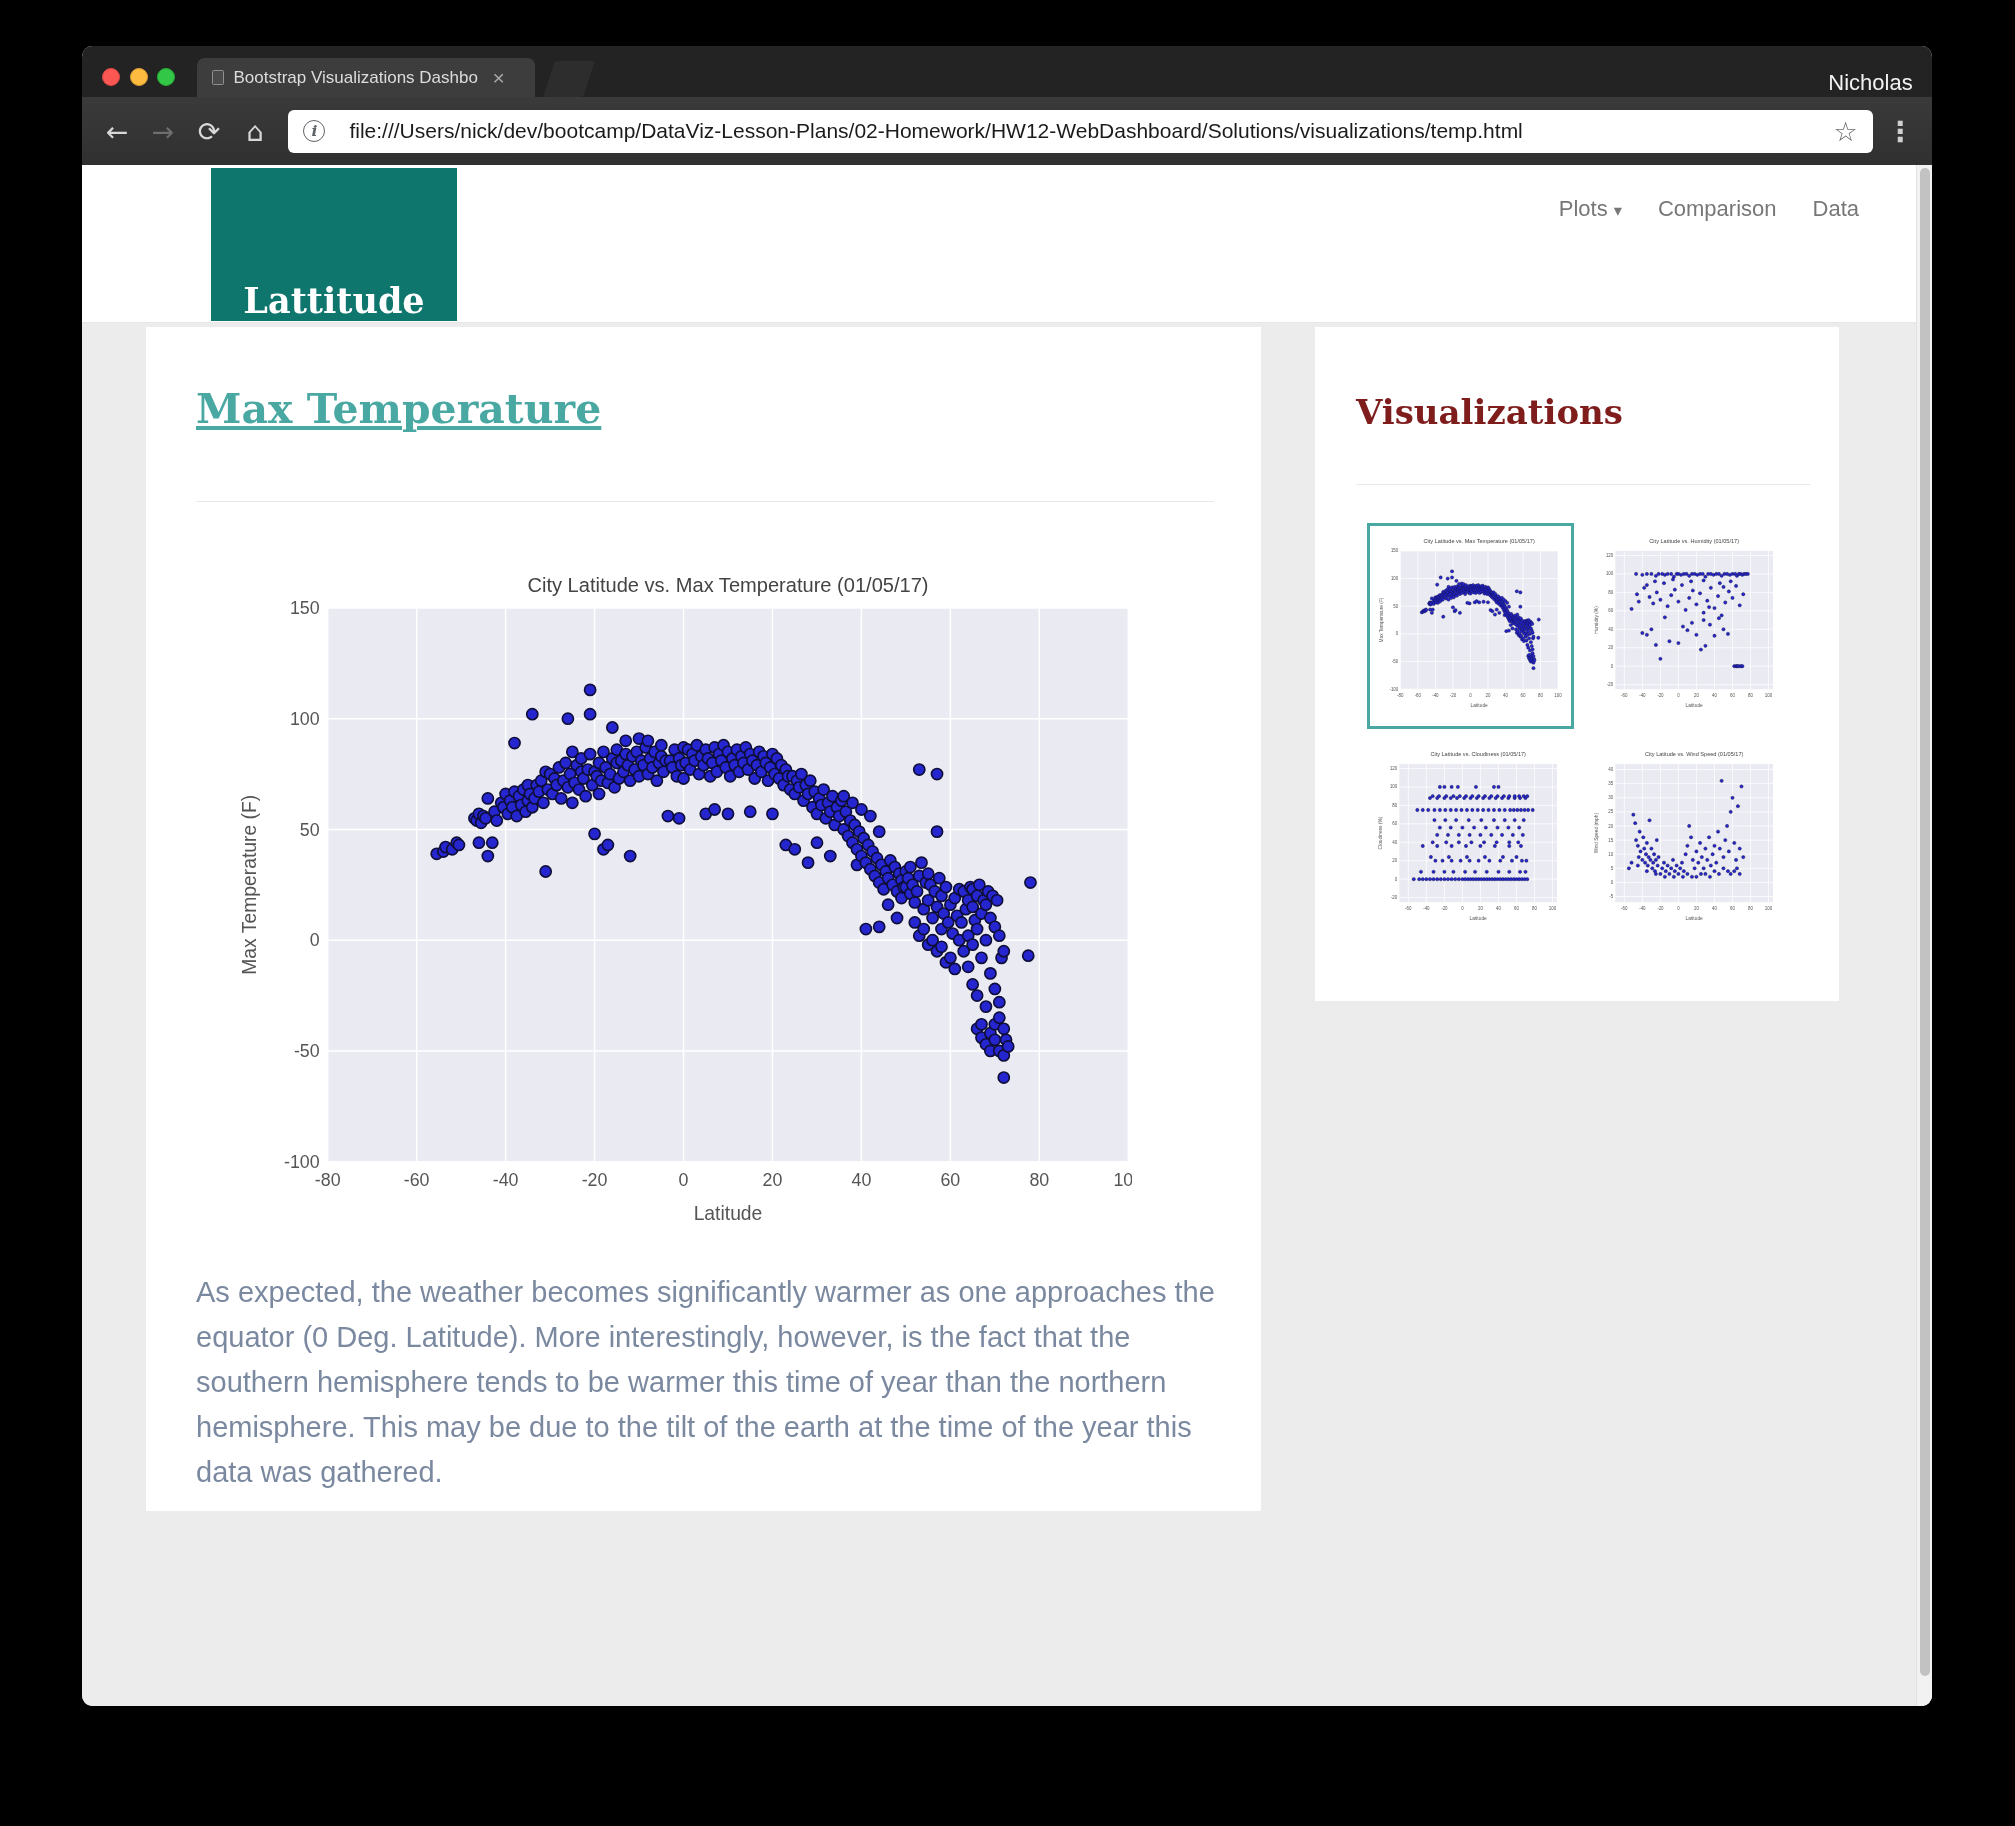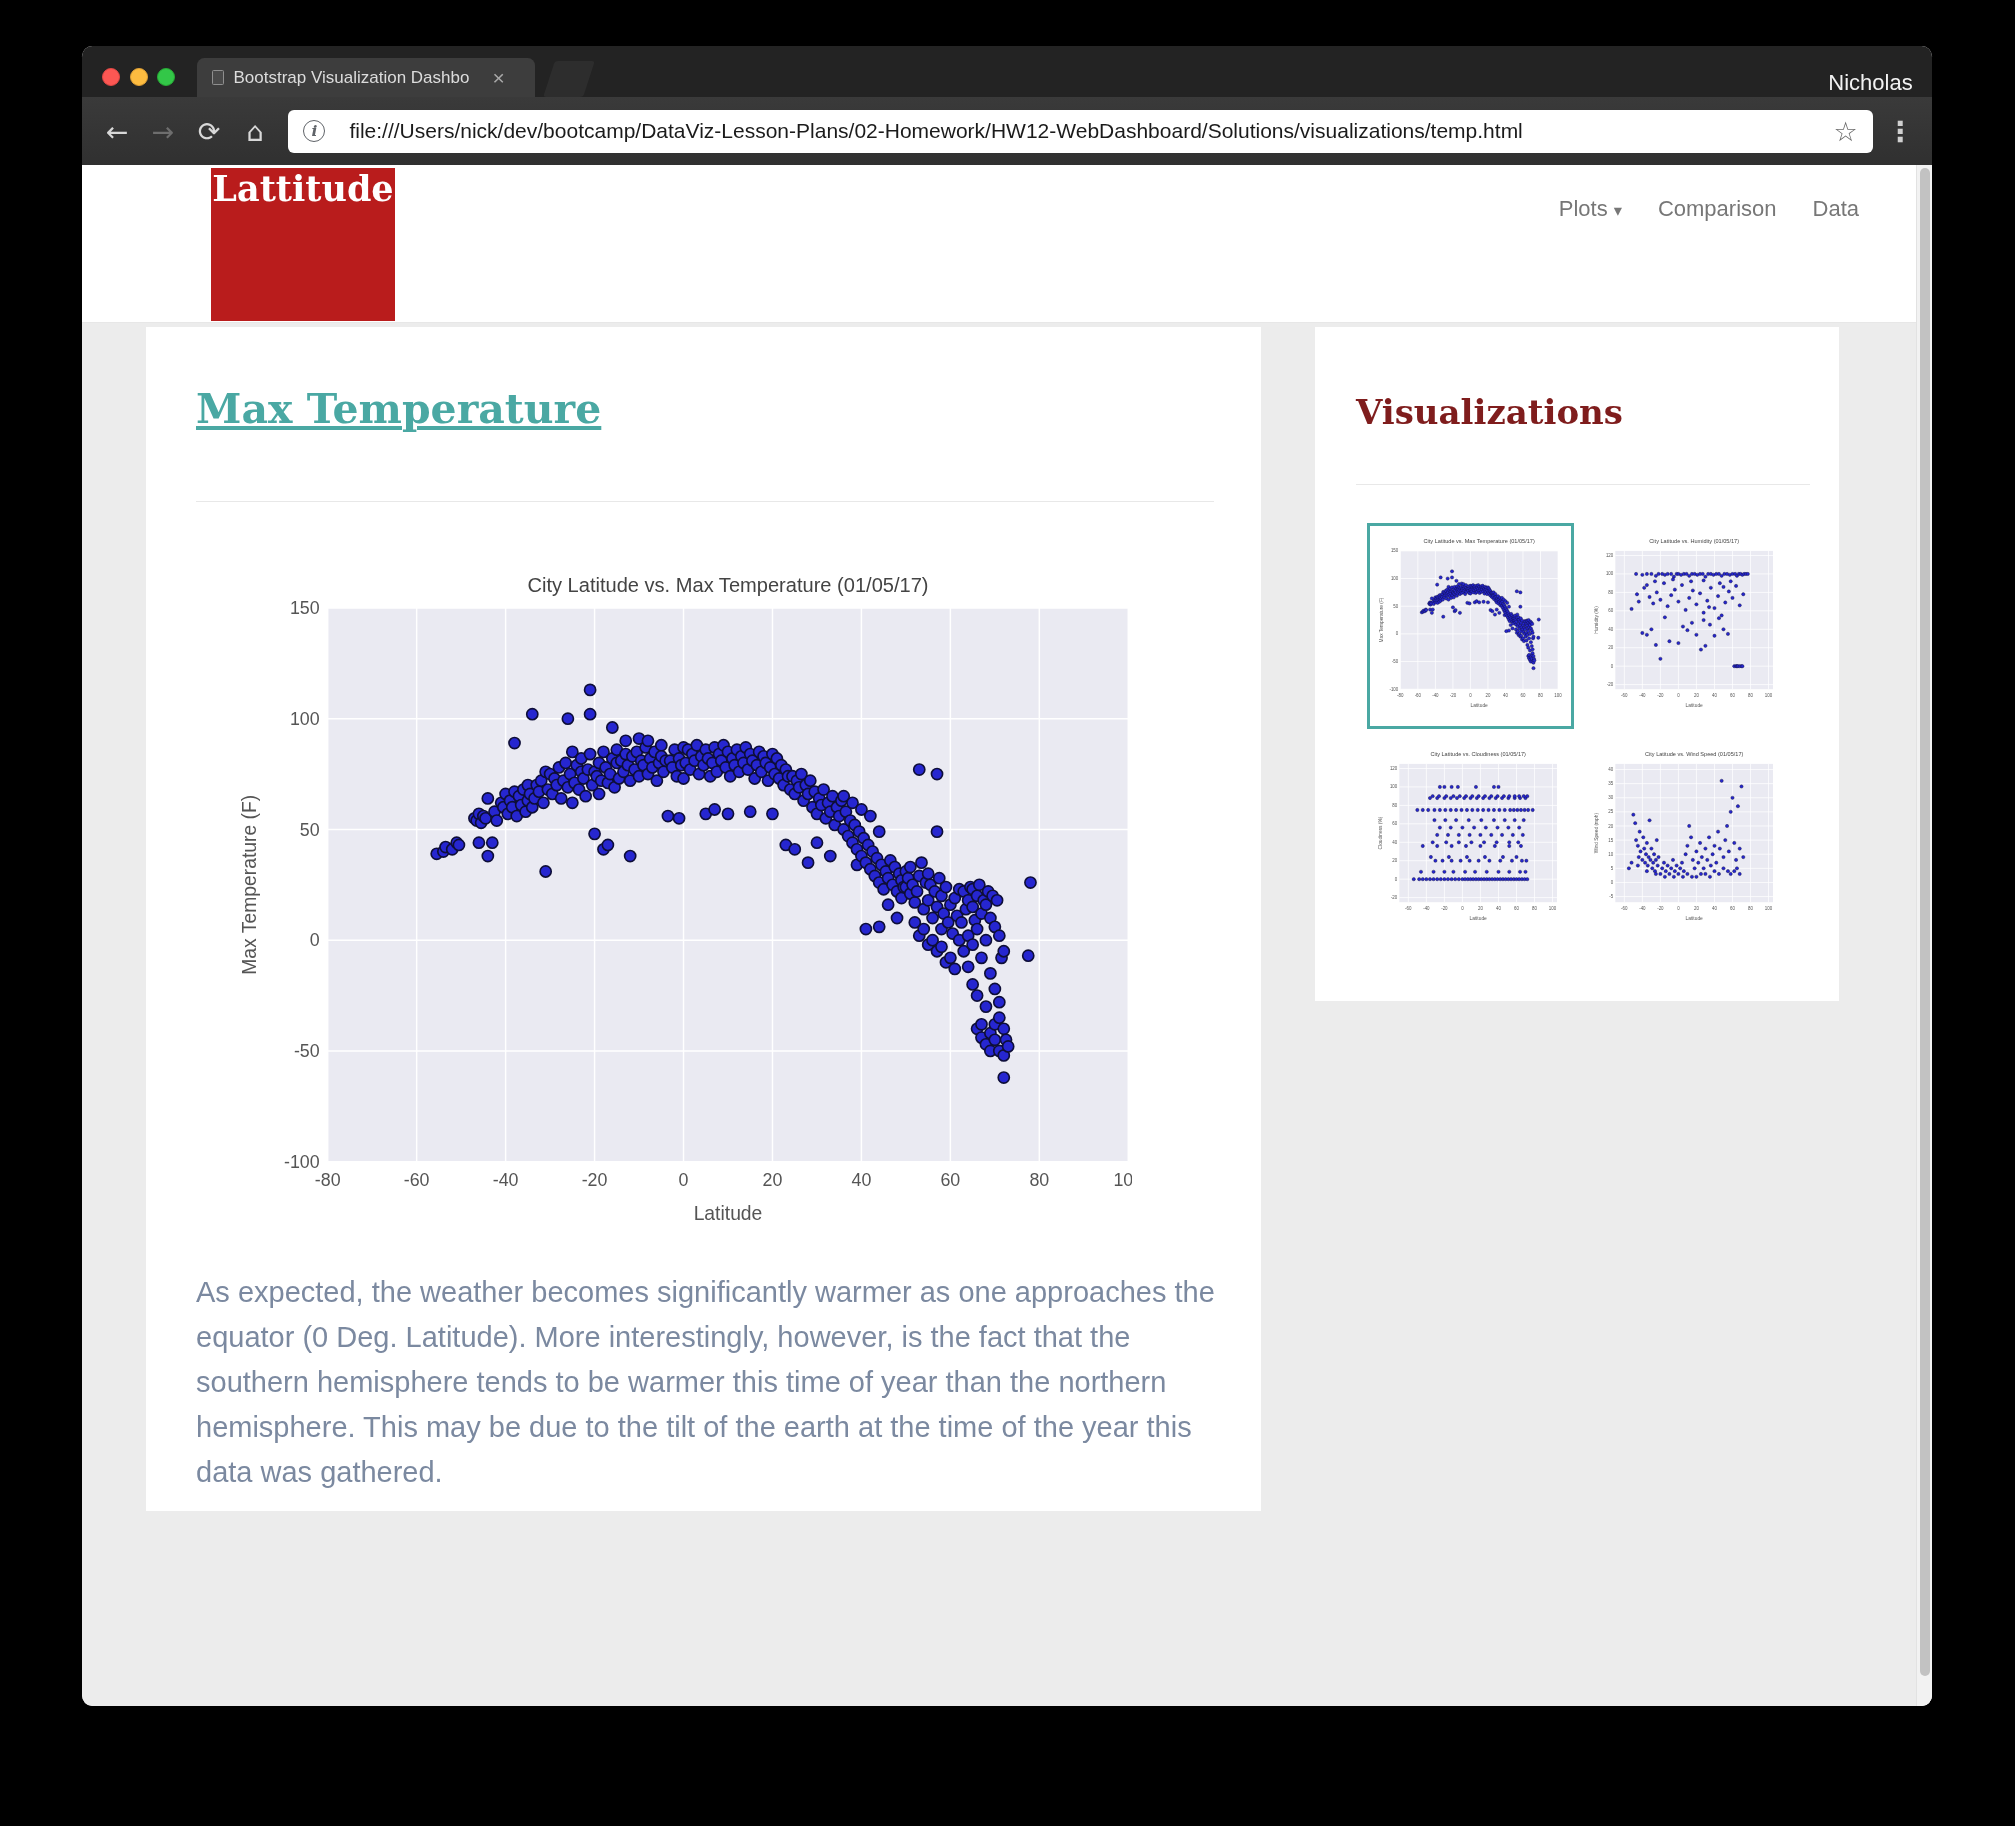--- a/index.html
+++ b/index.html
@@ -39,22 +39,22 @@
               font-family:"DejaVu Serif", serif; font-style:italic; }
   .url-text { color:#1b1b1b; font-size:21px; margin-left:24px; white-space:nowrap; overflow:hidden;
               flex:1; min-width:0; }
   .star-ico { color:#6b6b6b; font-size:27px; flex:none; font-family:"DejaVu Sans", sans-serif; }
   .dots-ico { color:#d0d0d0; font-size:28px; margin-right:18px; flex:none; font-weight:bold;
               letter-spacing:0; font-family:"DejaVu Sans", sans-serif; }
 
   
   .site-navbar { position:absolute; left:0; top:119px; width:100%; height:158px; background:#fff;
                  border-bottom:1.5px solid #e7e7e7; }
-  .brand { position:absolute; left:129px; top:3px; width:184px; height:153px; background:#b91c1c;
-           display:flex; align-items:flex-start; justify-content:center; }
+  .brand { position:absolute; left:129px; top:3px; width:246px; height:153px; background:#0f766e;
+           display:flex; align-items:flex-end; justify-content:center; }
   .brand span { color:#fff; font-family:"DejaVu Serif", serif; font-weight:bold; font-size:35px; }
   .nav-links { position:absolute; right:73px; top:31px; display:flex; }
   .nav-link { color:#777; font-size:22px; margin-left:36px; white-space:nowrap; }
   .nav-link .caret { font-size:16.4px; color:#777; margin-left:6px; }
 
   
   .page { position:absolute; left:0; top:279px; width:100%; height:1382px; background:#ececec; }
   .card { background:#fff; position:absolute; }
   .main-card { left:64px; top:1.5px; width:1115px; height:1184px; }
   .side-card { left:1233px; top:1.5px; width:524px; height:674px; }
@@ -87,21 +87,21 @@
 <body>
 
 <div class="window">
 
   <div class="tabstrip">
     <div class="traffic light-red"></div>
     <div class="traffic light-yellow"></div>
     <div class="traffic light-green"></div>
     <div class="tab">
       <div class="tab-favicon"></div>
-      <div class="tab-title">Bootstrap Visualization Dashbo</div>
+      <div class="tab-title">Bootstrap Visualizations Dashbo</div>
       <div class="tab-close">×</div>
     </div>
     <div class="newtab-btn"></div>
     <div class="window-user">Nicholas</div>
   </div>
 
   <div class="toolbar">
     <div class="spacer-l"></div>
     <div class="nav-btn">←</div>
     <div class="nav-btn disabled">→</div>

